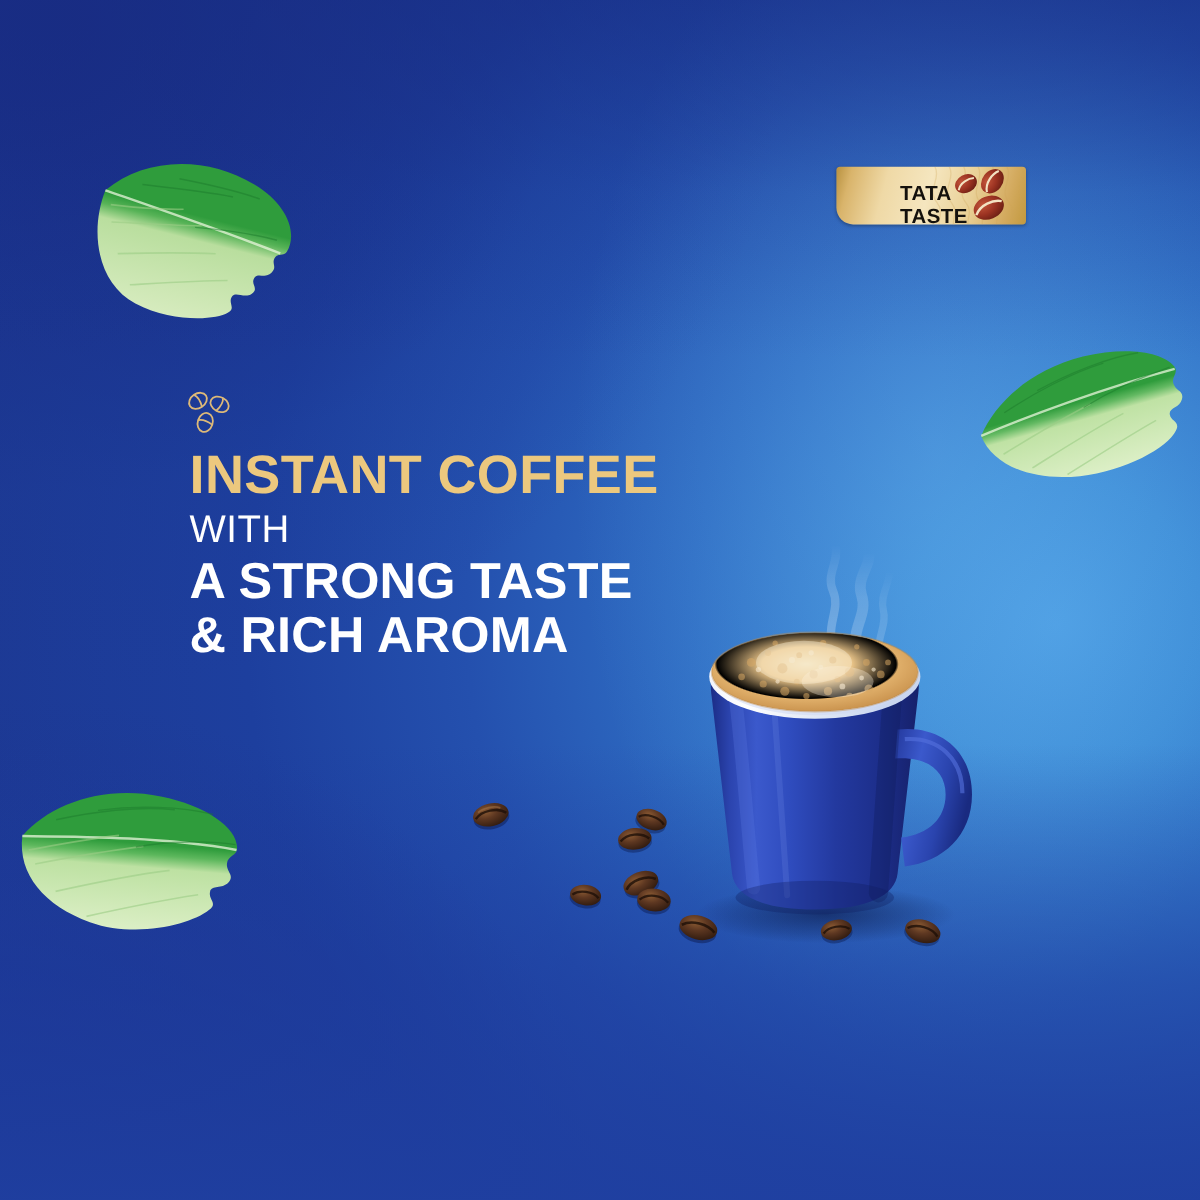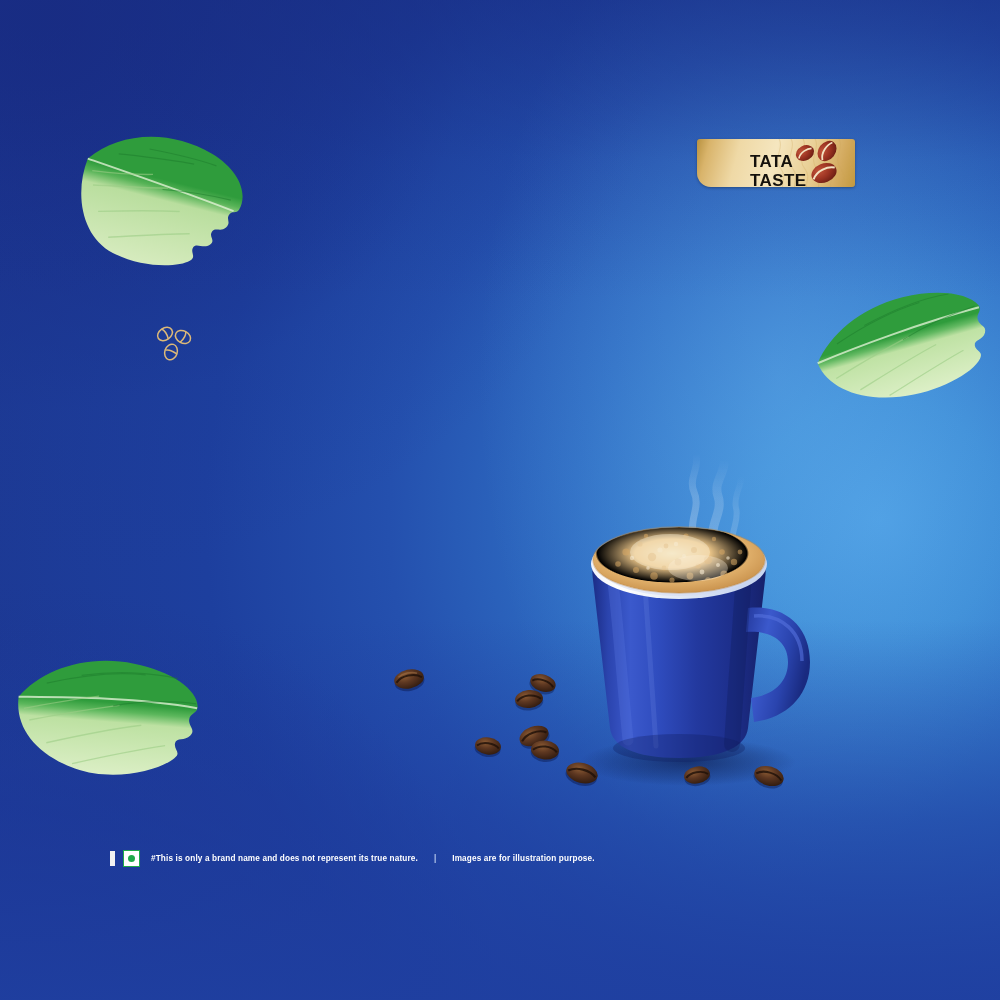--- a/index.html
+++ b/index.html
@@ -282,20 +282,26 @@
     <g fill="none" stroke="#ddb978" stroke-width="1.5">
       <ellipse cx="13" cy="11" rx="8" ry="6" transform="rotate(-34 13 11)"></ellipse>
       <path d="M13 5 C 15 8, 14 14, 13 17" transform="rotate(-34 13 11)"></path>
       <ellipse cx="31" cy="14" rx="8" ry="6" transform="rotate(28 31 14)"></ellipse>
       <path d="M31 8 C 33 11, 32 17, 31 20" transform="rotate(28 31 14)"></path>
       <ellipse cx="19" cy="29" rx="8" ry="6.2" transform="rotate(-72 19 29)"></ellipse>
       <path d="M19 23 C 21 26, 20 32, 19 35" transform="rotate(-72 19 29)"></path>
     </g>
   </svg>
 
+  <div class="headline">
+    <div class="line-gold">INSTANT COFFEE</div>
+    <div class="line-with">WITH</div>
+    <div class="line-white">A STRONG TASTE</div>
+    <div class="line-white">&amp; RICH AROMA</div>
+  </div>
 
   <div class="cup-wrap">
     <svg viewBox="0 0 290 360" width="290" height="360">
       <defs>
         <linearGradient id="cupBody" x1="0" y1="0" x2="1" y2="0">
           <stop offset="0%" stop-color="#1b2c86"></stop>
           <stop offset="9%" stop-color="#2b44ae"></stop>
           <stop offset="22%" stop-color="#3b59cc"></stop>
           <stop offset="38%" stop-color="#2f4cbe"></stop>
           <stop offset="60%" stop-color="#23399f"></stop>
@@ -461,23 +467,14 @@
       </g>
 
       <g transform="translate(769,776) rotate(16)">
         <ellipse cx="0" cy="3" rx="15" ry="9" fill="rgba(10,22,70,0.4)"></ellipse>
         <ellipse cx="0" cy="0" rx="15" ry="9.5" fill="url(#bnG)"></ellipse>
         <path d="M-13 1 C -7 -5, 7 -5, 13 1" stroke="#1d0f08" stroke-width="2" fill="none" opacity="0.8"></path>
       </g>
     </g>
   </svg>
 
-  <div class="footer">
-    <div class="foot-bar"></div>
-    <div class="veg-mark">
-      <div class="veg-dot"></div>
-    </div>
-    <span class="foot-text">#This is only a brand name and does not represent its true nature.</span>
-    <span class="foot-sep">|</span>
-    <span class="foot-text">Images are for illustration purpose.</span>
-  </div>
 
 </div>
 
 </body></html>

